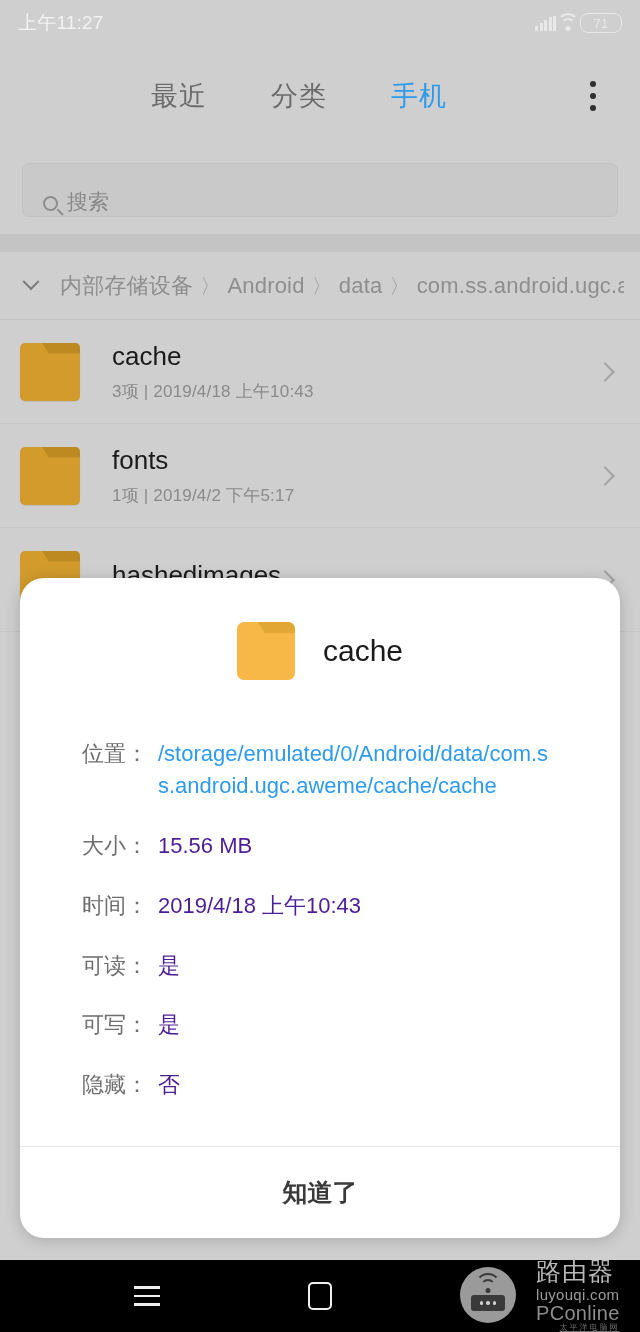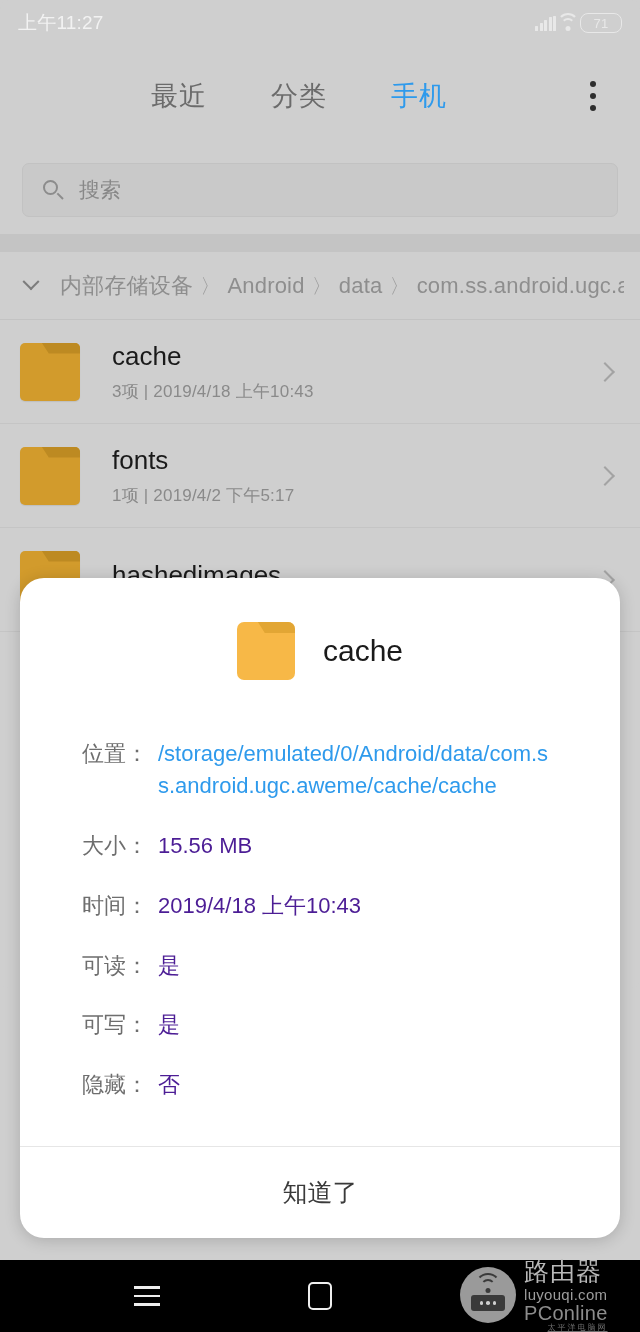--- a/index.html
+++ b/index.html
@@ -74,21 +74,21 @@
   #overflow-menu i { width:6px; height:6px; border-radius:50%; background:#2e2e2e; display:block; }
 
   
   #search-wrap {
     position:absolute; left:0; top:146px; width:640px; height:88px;
     padding:0 22px; display:flex; align-items:center;
   }
   #search-box {
     width:100%; height:54px; border-radius:7px;
     background:#c9c9c9; border:1px solid #c2c2c2;
-    display:flex; align-items:center; padding:0 20px; gap:16px;
+    display:flex; align-items:flex-end; padding:0 20px; gap:4px;
   }
   .search-glyph { position:relative; width:20px; height:20px; flex:none; }
   .search-glyph em {
     position:absolute; left:0; top:0; width:15px; height:15px;
     border:2px solid #8c8c8c; border-radius:50%;
   }
   .search-glyph b {
     position:absolute; right:0px; bottom:0px; width:8px; height:2px;
     background:#8c8c8c; transform:rotate(45deg); transform-origin:right center;
   }
@@ -179,39 +179,39 @@
   }
   .detail-value {
     font-size:22px; color:#4c1d95; line-height:1.45; padding-left:10px;
     word-break:break-all;
   }
   .detail-value.link { color:#2e9aec; }
 
   #dialog-footer { border-top:1px solid #e6e6e6; height:92px; }
   #dialog-ok {
     width:100%; height:100%; background:transparent; border:none;
-    font-family:inherit; font-size:25px; color:#3a3a3a; cursor:pointer;
+    font-family:inherit; font-size:25px; color:#3a3a3a; cursor:pointer;font-weight:bold;
   }
 
   
   #navbar {
     position:absolute; left:0; top:1260px; width:640px; height:72px;
     background:#000; display:flex; align-items:center; justify-content:space-around;
     padding:0 60px;
   }
   .nav-btn { width:64px; height:52px; display:flex; align-items:center; justify-content:center; }
   .nav-menu { display:flex; flex-direction:column; gap:6px; }
   .nav-menu i { display:block; width:26px; height:2.5px; background:#eee; }
   .nav-home { width:24px; height:28px; border:2.5px solid #eee; border-radius:5px; }
   .nav-back { width:14px; height:14px; border-left:2.5px solid #eee; border-bottom:2.5px solid #eee; transform:rotate(45deg); }
 
   
   #watermark {
     position:absolute; right:4px; top:1258px; width:176px; height:74px;
-    display:flex; align-items:center; gap:8px; pointer-events:none;
+    display:flex; align-items:center; gap:20px; pointer-events:none;
   }
   #wm-logo {
     width:56px; height:56px; border-radius:50%; background:#9a9a9a;
     position:relative; flex:none;
   }
   #wm-router {
     position:absolute; left:11px; top:28px; width:34px; height:16px;
     background:#3a3a3a; border-radius:3px;
     display:flex; align-items:center; justify-content:center; gap:3px;
   }

